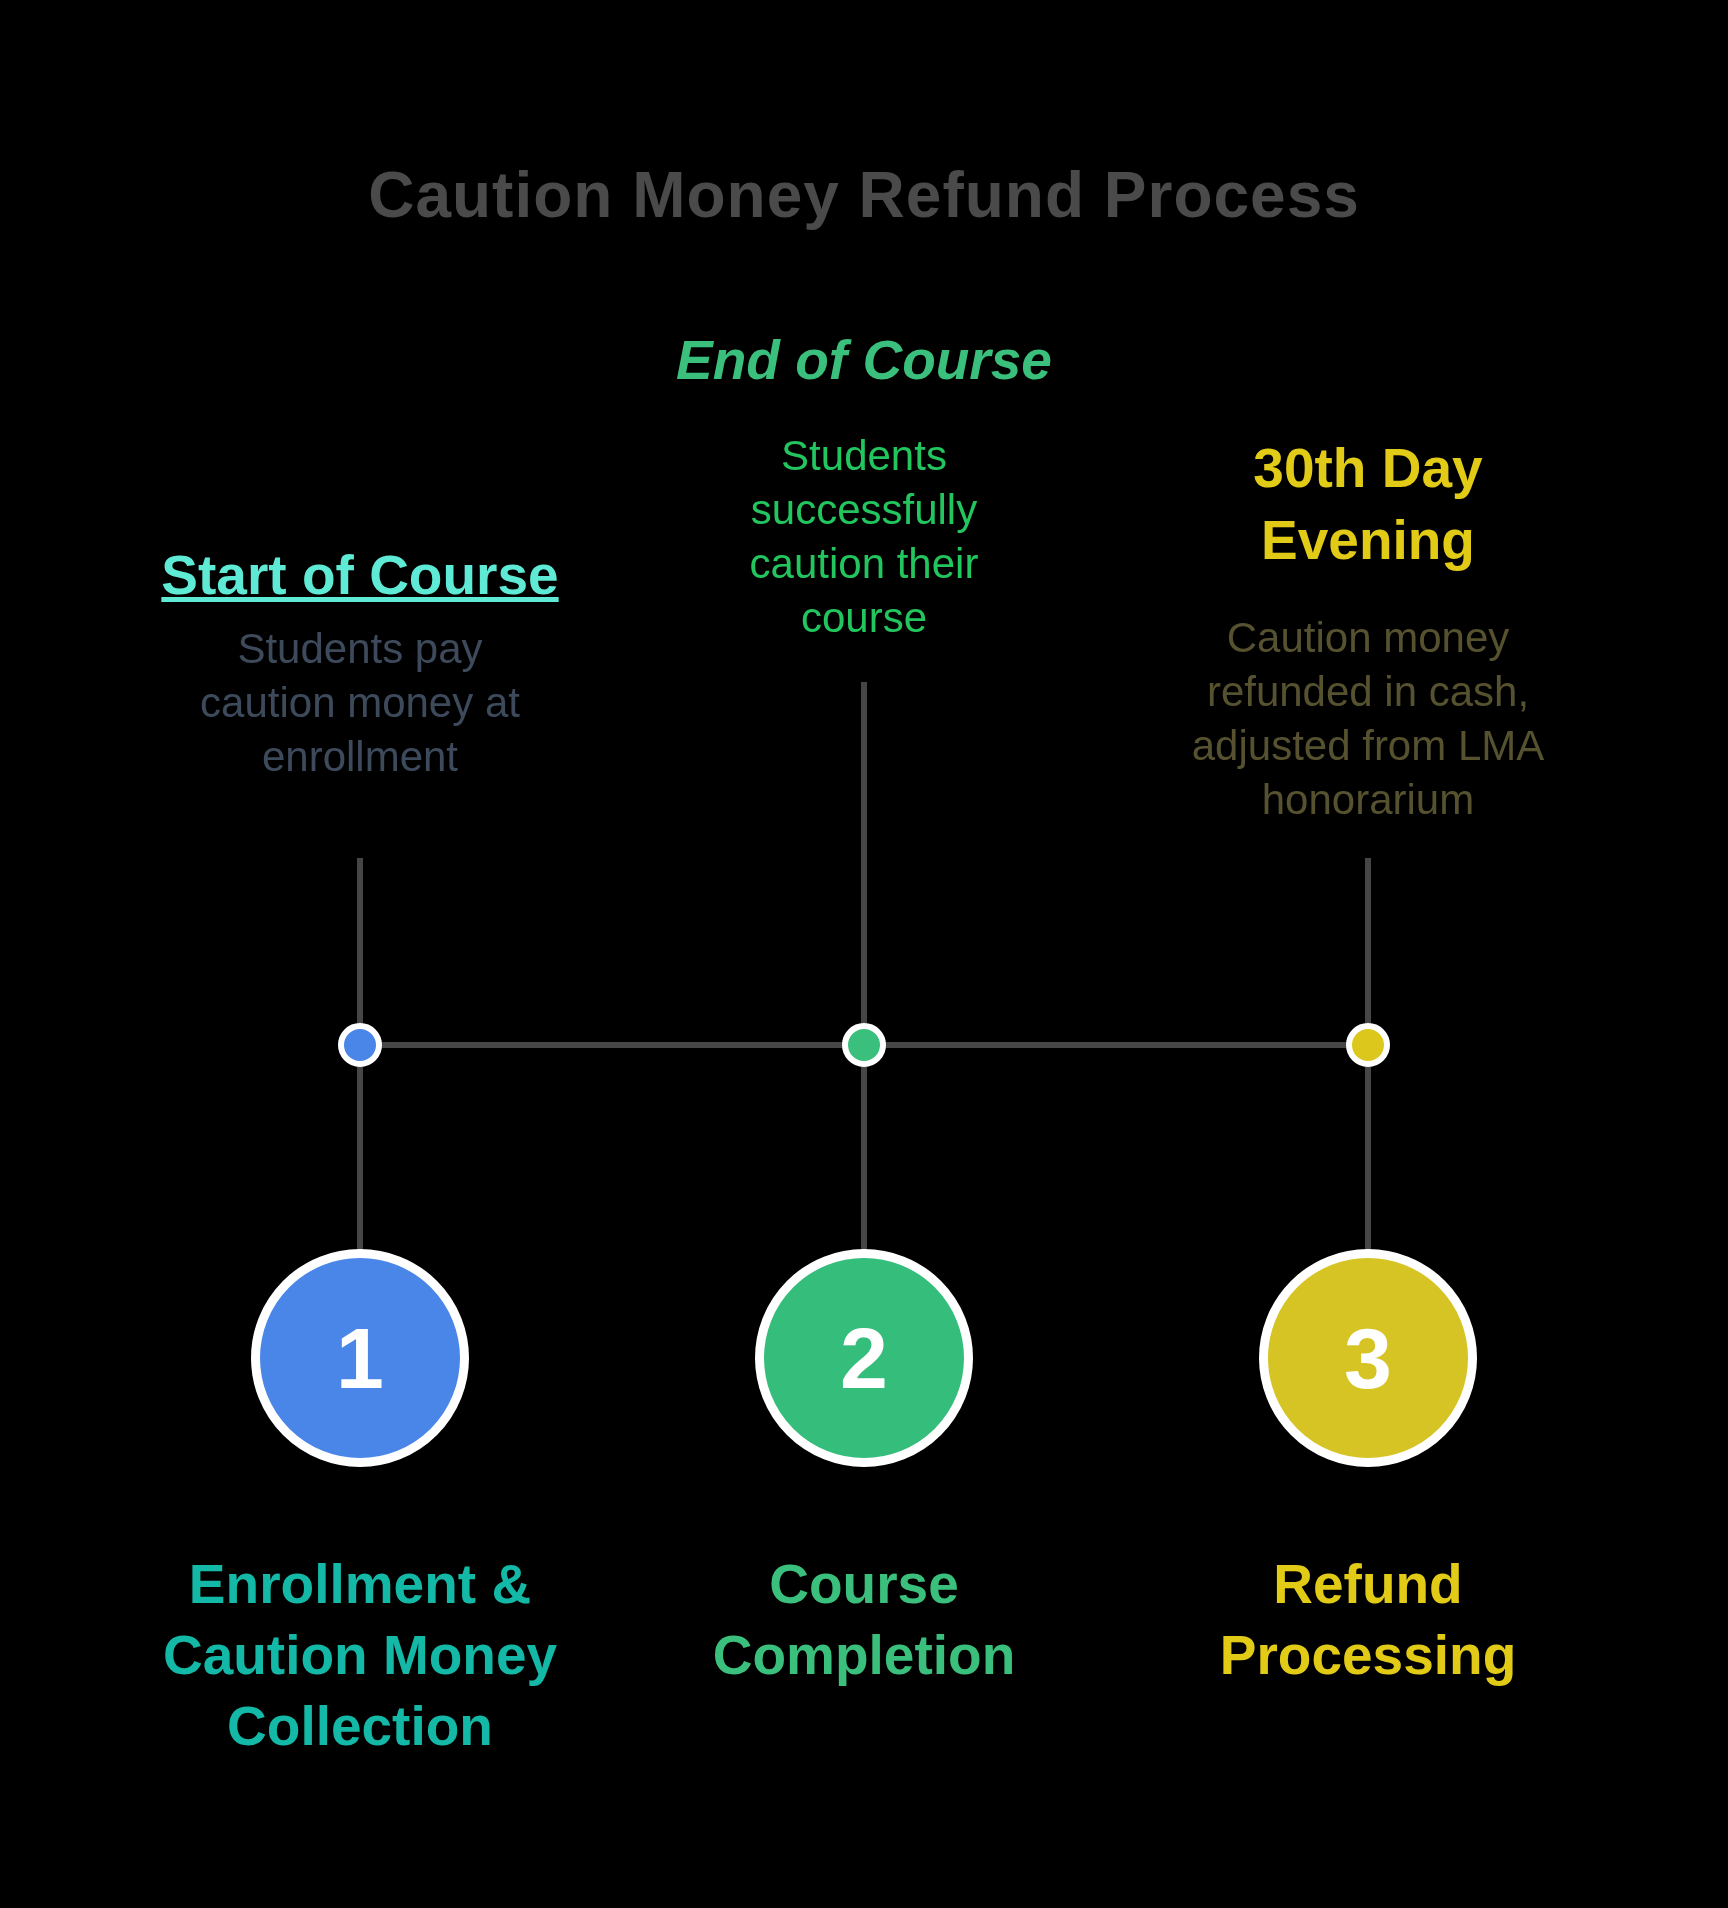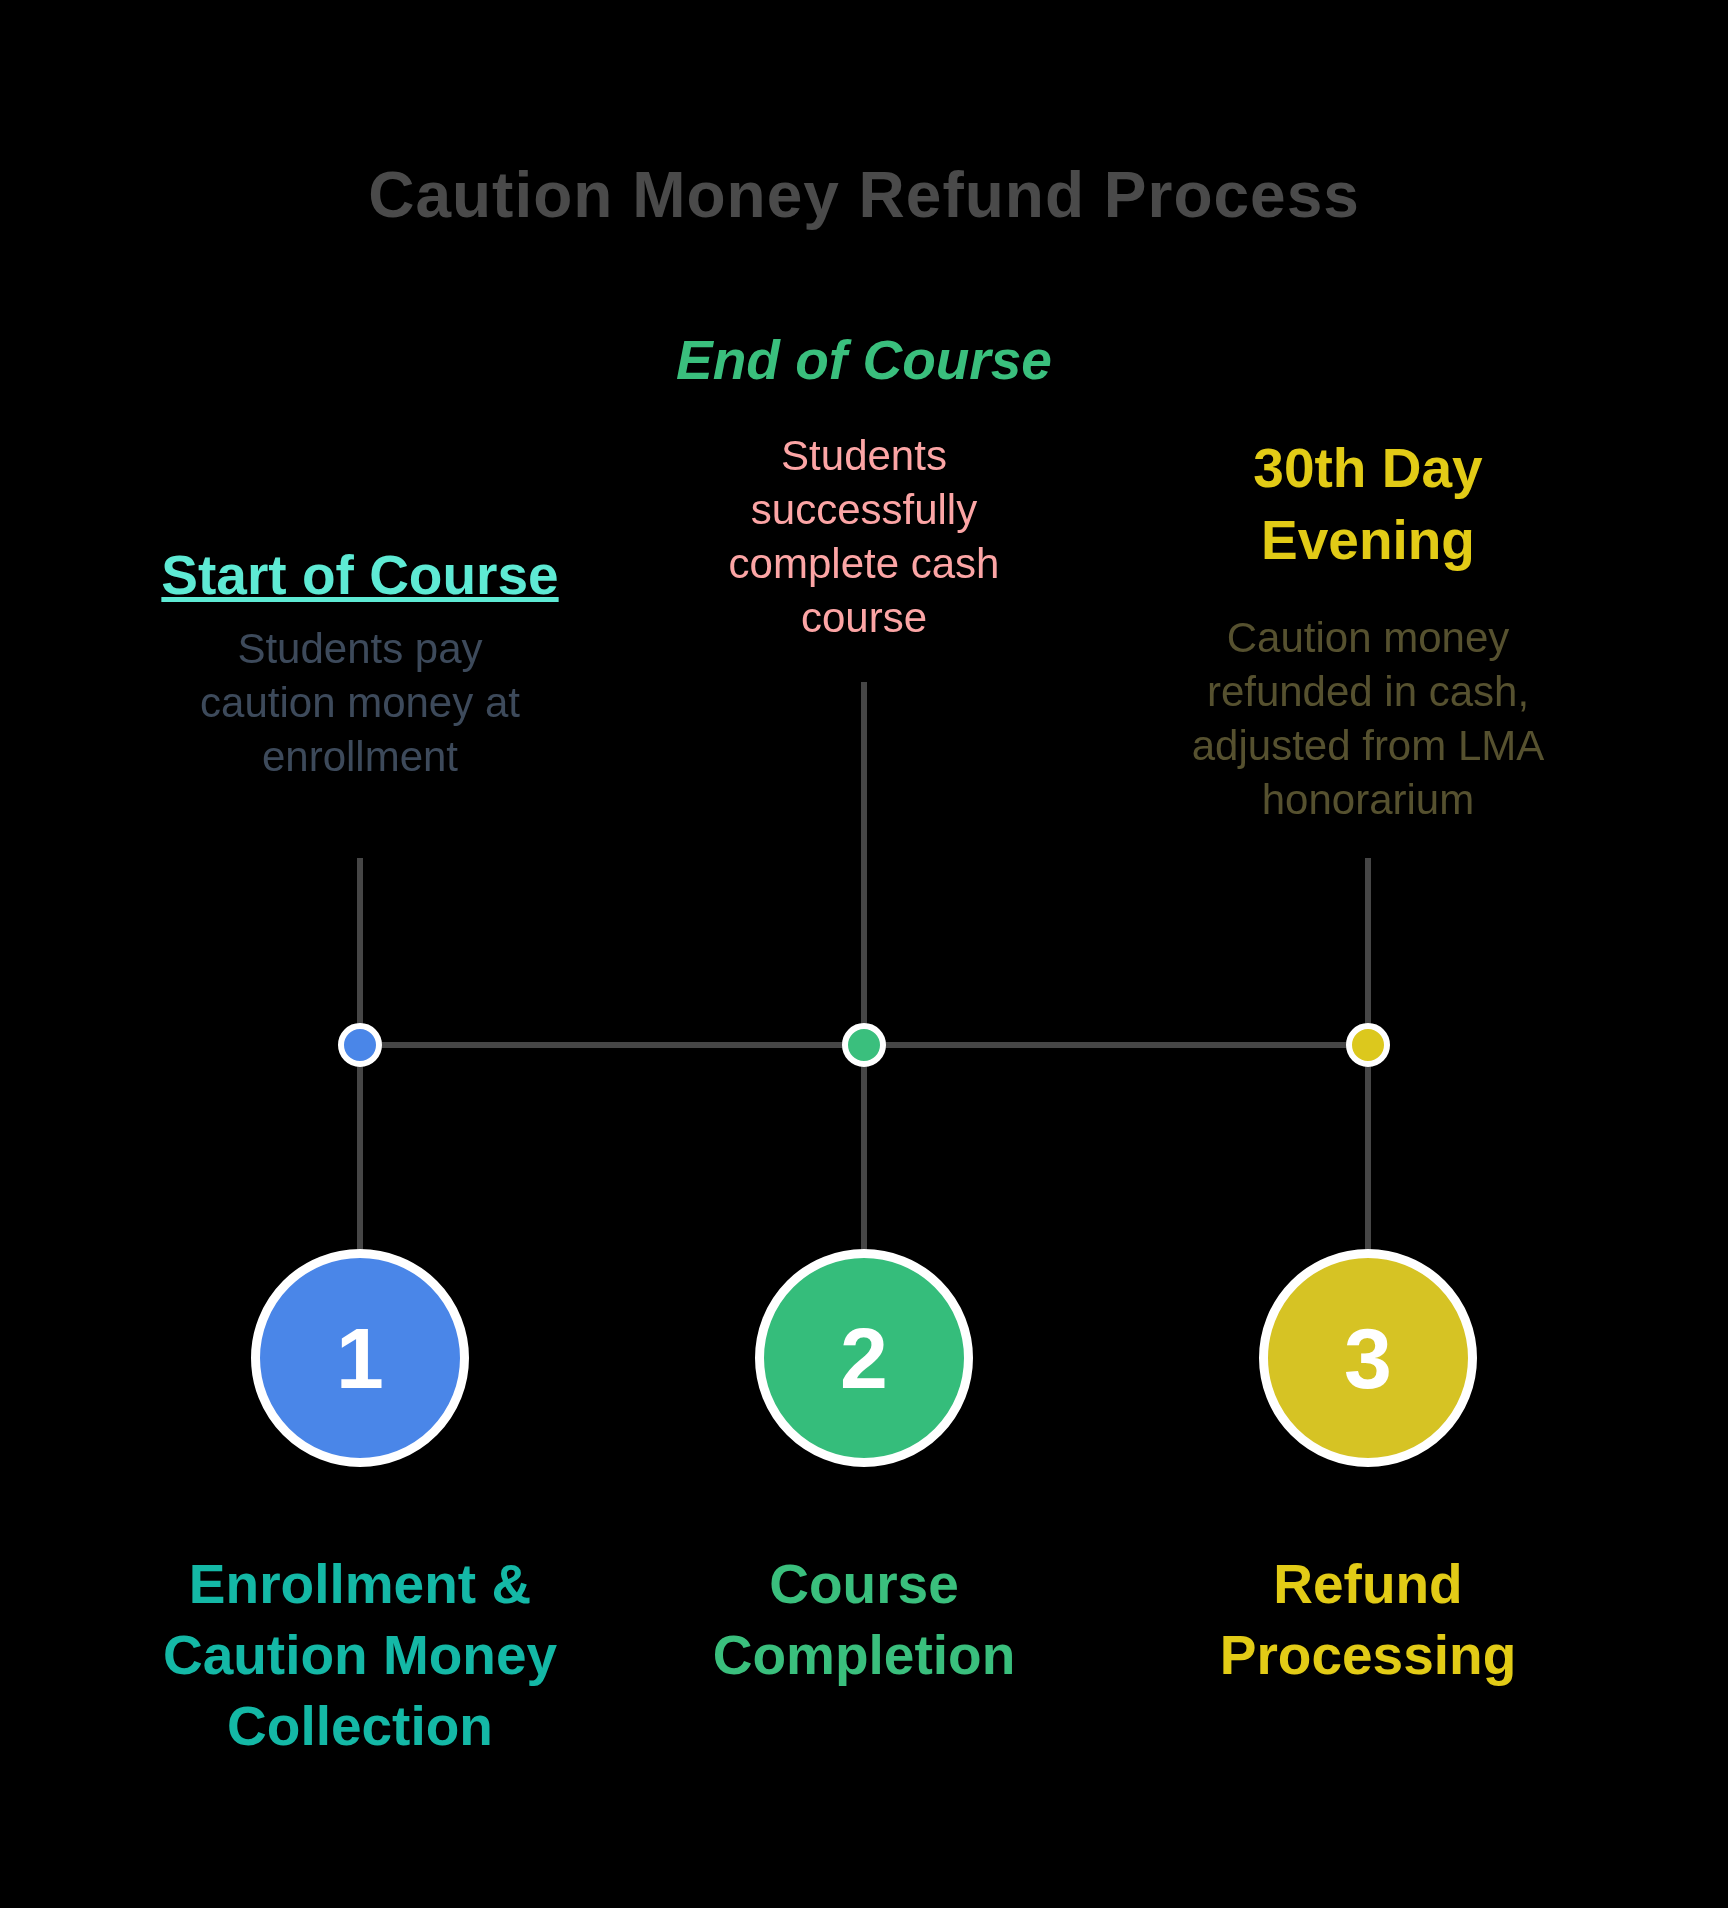--- a/index.html
+++ b/index.html
@@ -130,24 +130,24 @@
   <div class="circle c1" style="background: rgb(74, 134, 232);">
     <span class="num">1</span>
   </div>
   <div class="label l1" style="color: #14b8a6;">
     <div>Enrollment &amp;</div>
     <div>Caution Money</div>
     <div>Collection</div>
   </div>
 
   <div class="heading h2" style="color: rgb(58, 191, 125); font-style: italic;">End of Course</div>
-  <div class="desc d2" style="color: #fca5a5;">
+  <div class="desc d2" style="color: #22c55e;">
     <div>Students</div>
     <div>successfully</div>
-    <div>complete cash</div>
+    <div>caution their</div>
     <div>course</div>
   </div>
   <div class="dot p2" style="background: rgb(58, 191, 125);"></div>
   <div class="circle c2" style="background: rgb(53, 189, 123);">
     <span class="num">2</span>
   </div>
   <div class="label l2" style="color: rgb(58, 191, 125);">
     <div>Course</div>
     <div>Completion</div>
   </div>

